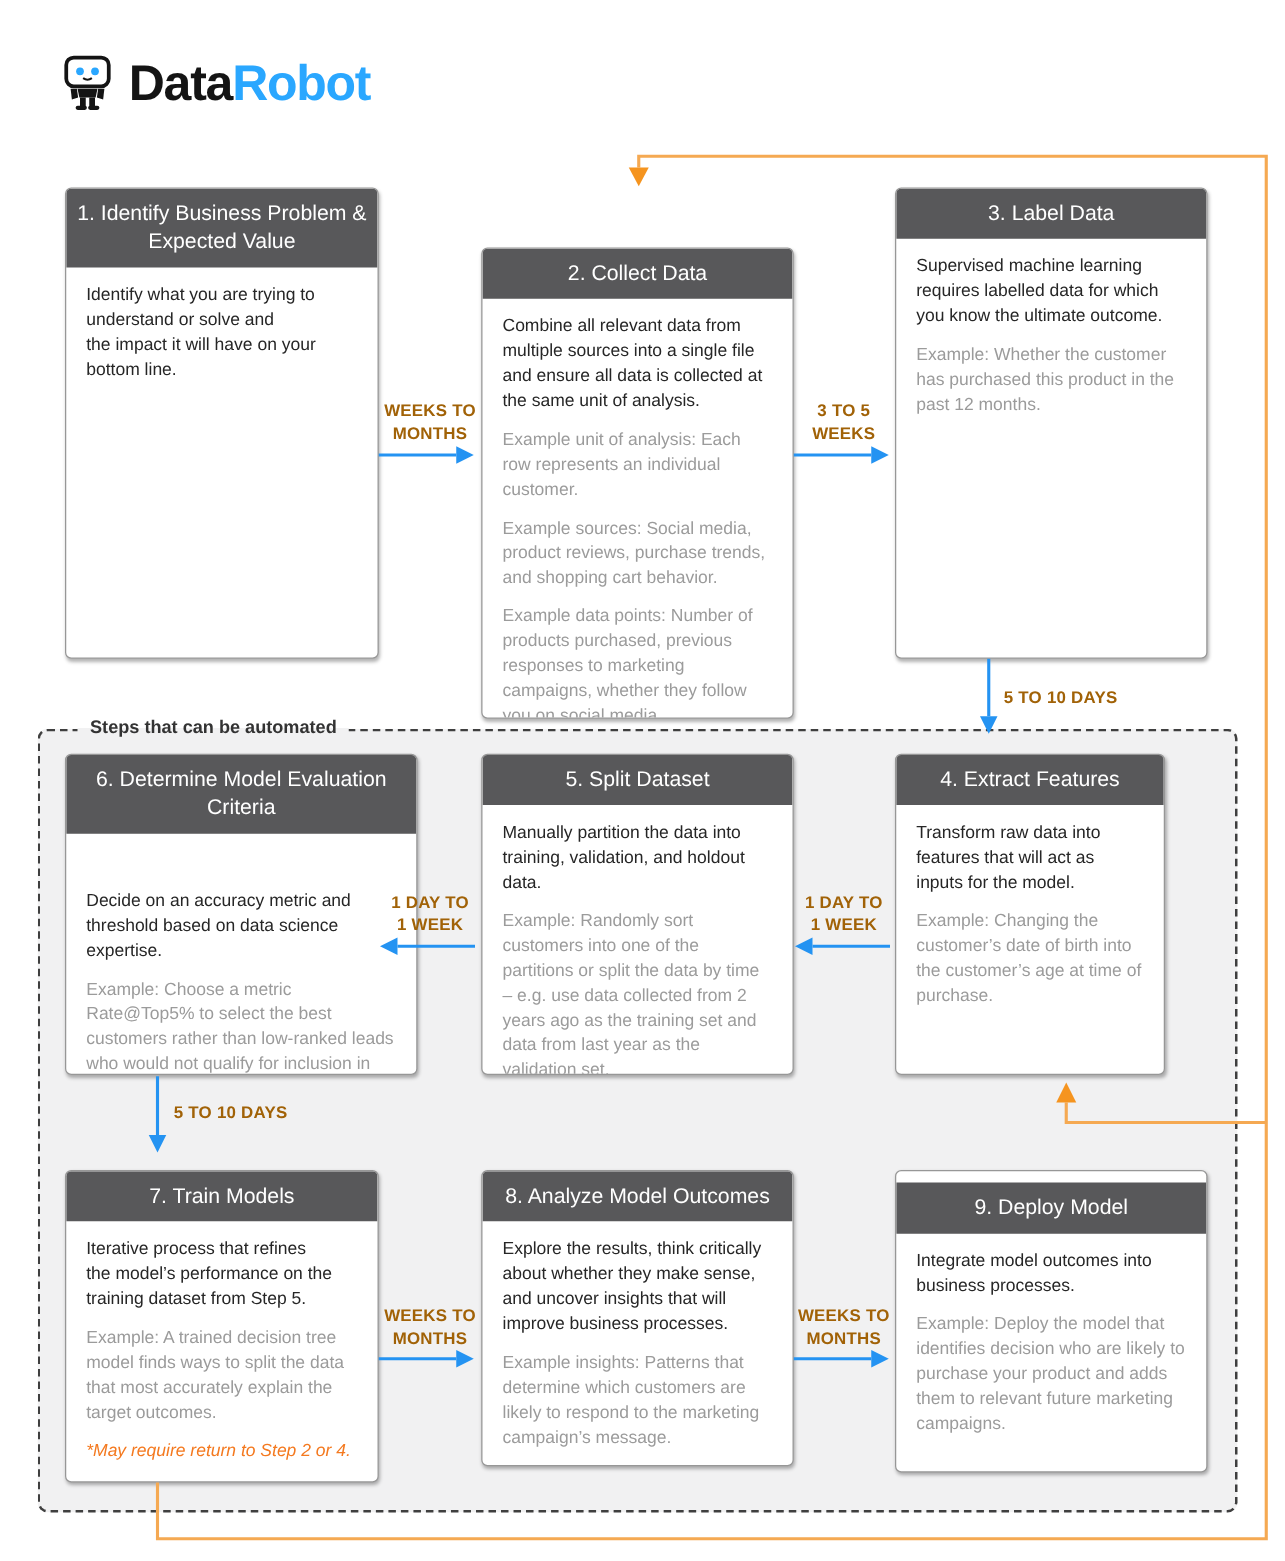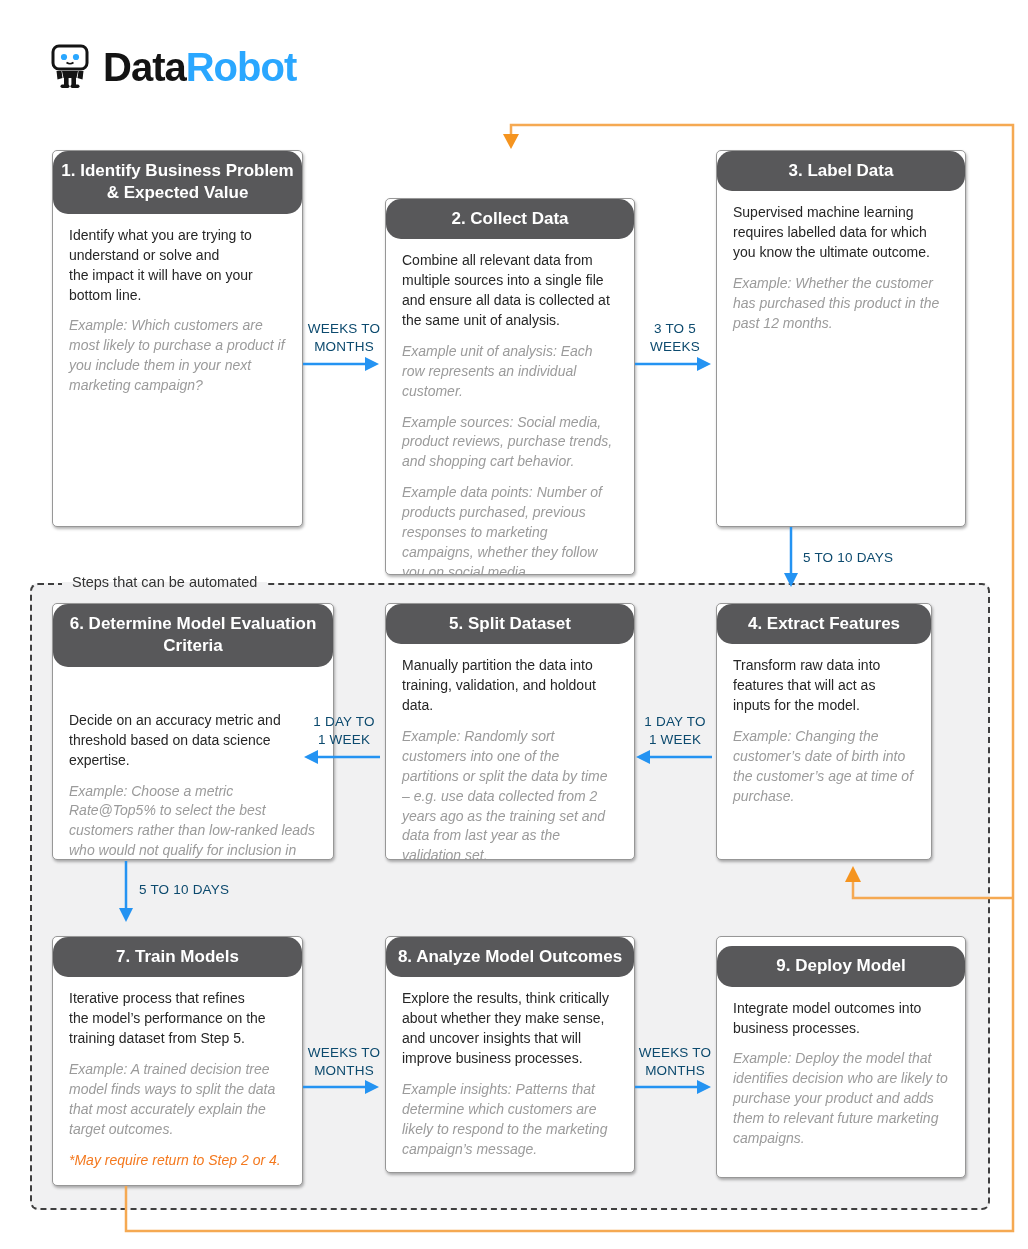--- a/index.html
+++ b/index.html
@@ -9,37 +9,37 @@
 
   
   .logo { position:absolute; left:50px; top:44px; display:flex; align-items:center; gap:13px; }
   .brand { font-size:40px; font-weight:bold; letter-spacing:-1px; color:#141414; line-height:1; }
   .brand .blue { color:#2AA7FF; }
 
   
   .auto-region { position:absolute; left:30px; top:583px; width:960px; height:627px;
                  background:#f1f1f2; border:2px dashed #3f3f3f; border-radius:8px; }
   .auto-label { position:absolute; left:30px; top:-13px; padding:2px 10px; font-size:14.5px;
-                font-weight:normal; color:#333;
+                font-weight:bold; color:#333;
                 background:linear-gradient(to bottom,#ffffff 52%,#f1f1f2 52%); }
 
   
   .step { position:absolute; display:flex; flex-direction:column; background:#fff;
           border:1px solid #979797; border-radius:5px; overflow:hidden;
           box-shadow:1px 2px 3px rgba(0,0,0,0.30); }
-  .step-header { background:#58585A; color:#fff; font-weight:bold; font-size:17px;
+  .step-header { background:#58585A; color:#fff; font-weight:normal; font-size:17px;
                  line-height:1.32; text-align:center; padding:9px 4px;
-                 display:flex; align-items:center; justify-content:center; flex:none;border-radius:15px; }
+                 display:flex; align-items:center; justify-content:center; flex:none; }
   .step-body { padding:12px 16px 8px; font-size:14px; line-height:1.42; color:#262626; }
   .step-body p { margin:0 0 11px; white-space:pre-line; }
-  .step-body p.example { color:#9b9b9b; font-style:italic; }
+  .step-body p.example { color:#9b9b9b; }
   .step-body p.note { color:#F4791F; font-style:italic; }
 
   
-  .tl { position:absolute; color:#0c4a6e; font-weight:normal; font-size:13.5px;
+  .tl { position:absolute; color:#a16207; font-weight:bold; font-size:13.5px;
         line-height:1.35; text-align:center; white-space:pre-line; letter-spacing:0.2px; }
   .tl.nowrap { white-space:nowrap; text-align:left; }
 
   .overlay { position:absolute; left:0; top:0; pointer-events:none; }
 </style>
 </head>
 <body>
 
 <div class="canvas">
 
@@ -58,21 +58,20 @@
       <rect x="20.5" y="40.5" width="9" height="3.4" rx="1.7" fill="#141414"></rect>
     </svg>
     <div class="brand"><span>Data</span><span class="blue">Robot</span></div>
   </div>
 
   <div class="step" style="left:52px;top:150px;width:251px;height:377px;">
     <div class="step-header">1. Identify Business Problem &amp; Expected Value</div>
     <div class="step-body">
       <p>Identify what you are trying to understand or solve and
 the impact it will have on your bottom line.</p>
-      <p class="example">Example: Which customers are most likely to purchase a product if you include them in your next marketing campaign?</p>
     </div>
   </div>
 
   <div class="step" style="left:385px;top:150px;width:250px;height:377px;margin-top:48px;">
     <div class="step-header">2. Collect Data</div>
     <div class="step-body">
       <p>Combine all relevant data from multiple sources into a single file and ensure all data is collected at the same unit of analysis.</p>
       <p class="example">Example unit of analysis: Each row represents an individual customer.</p>
       <p class="example">Example sources: Social media, product reviews, purchase trends, and shopping cart behavior.</p>
       <p class="example">Example data points: Number of products purchased, previous responses to marketing campaigns, whether they follow you on social media.</p>

